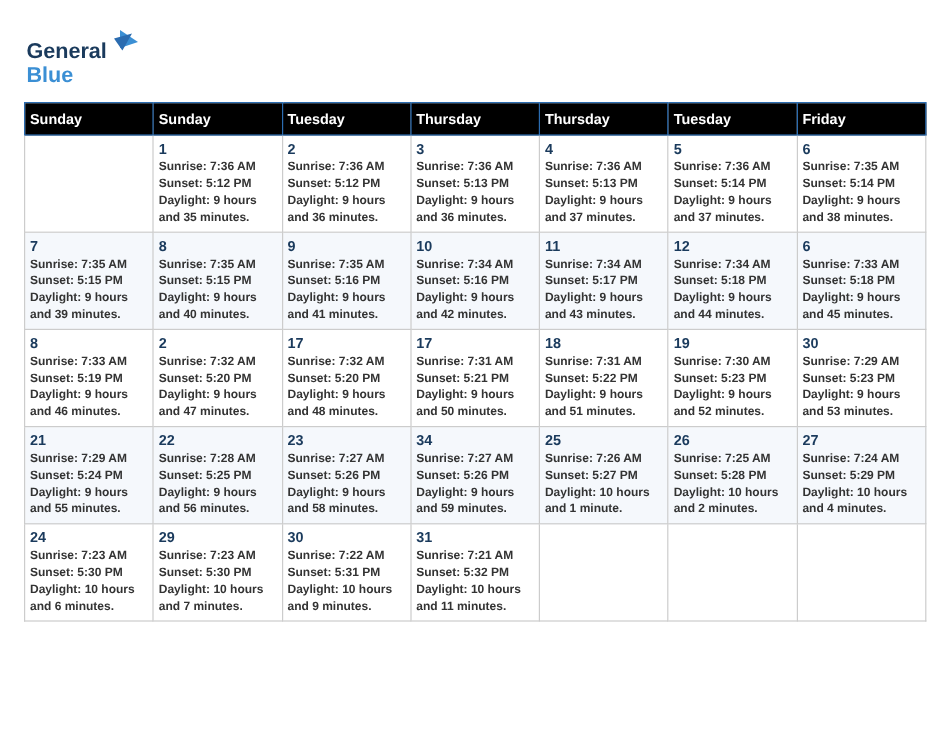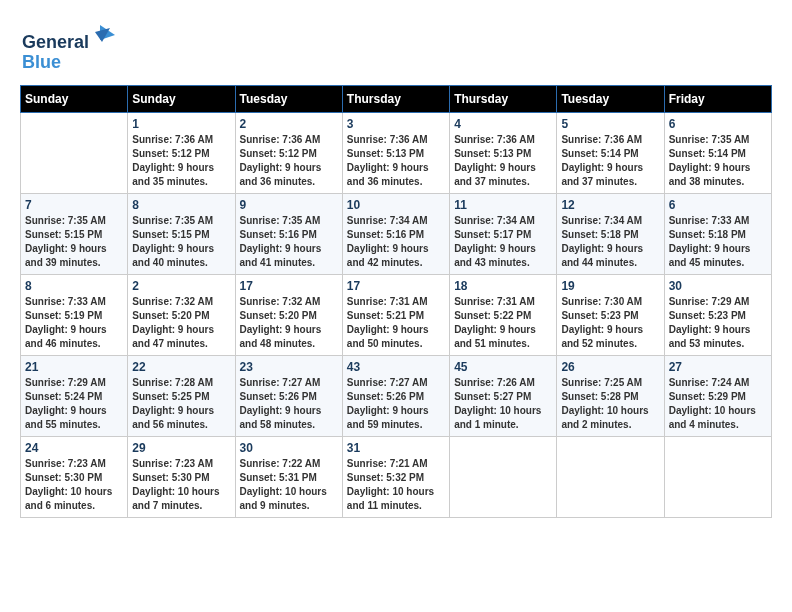--- a/index.html
+++ b/index.html
@@ -200,25 +200,25 @@
         </td>
         <td>
           <div class="day-number">22</div>
           <div class="day-info">Sunrise: 7:28 AM<br>Sunset: 5:25 PM<br>Daylight: 9 hours and 56 minutes.</div>
         </td>
         <td>
           <div class="day-number">23</div>
           <div class="day-info">Sunrise: 7:27 AM<br>Sunset: 5:26 PM<br>Daylight: 9 hours and 58 minutes.</div>
         </td>
         <td>
-          <div class="day-number">43</div>
+          <div class="day-number">34</div>
           <div class="day-info">Sunrise: 7:27 AM<br>Sunset: 5:26 PM<br>Daylight: 9 hours and 59 minutes.</div>
         </td>
         <td>
-          <div class="day-number">45</div>
+          <div class="day-number">25</div>
           <div class="day-info">Sunrise: 7:26 AM<br>Sunset: 5:27 PM<br>Daylight: 10 hours and 1 minute.</div>
         </td>
         <td>
           <div class="day-number">26</div>
           <div class="day-info">Sunrise: 7:25 AM<br>Sunset: 5:28 PM<br>Daylight: 10 hours and 2 minutes.</div>
         </td>
         <td>
           <div class="day-number">27</div>
           <div class="day-info">Sunrise: 7:24 AM<br>Sunset: 5:29 PM<br>Daylight: 10 hours and 4 minutes.</div>
         </td>

